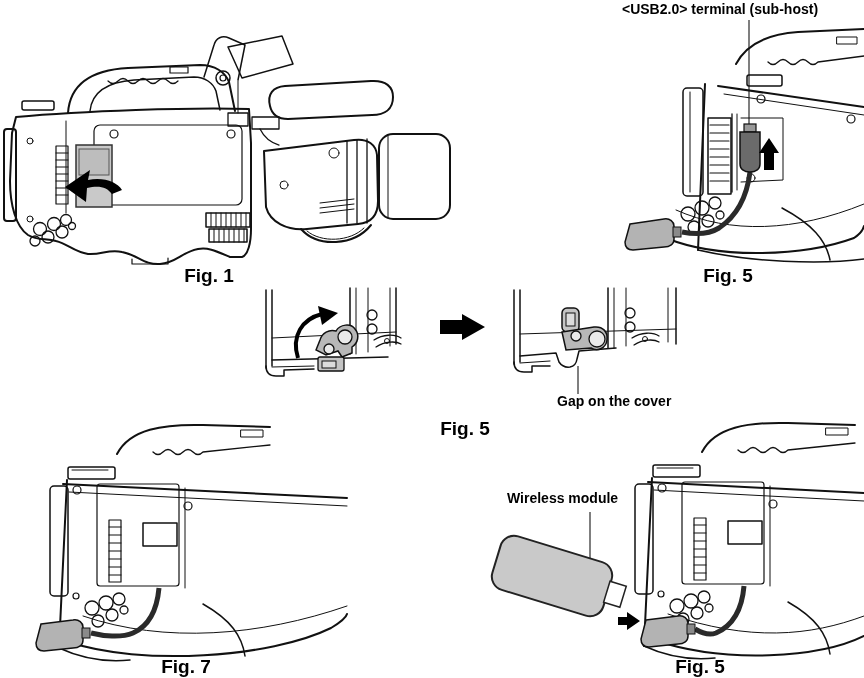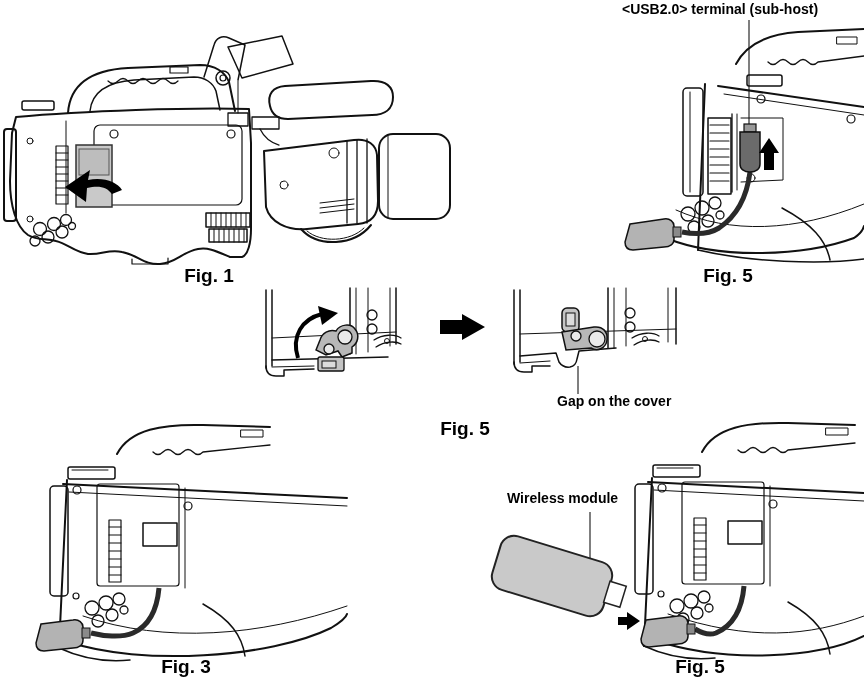--- a/index.html
+++ b/index.html
@@ -15,21 +15,21 @@
 
 <div id="stage">
 
   <div class="lbl" style="left:622px;top:2px;">&lt;USB2.0&gt; terminal (sub-host)</div>
   <div class="lbl" style="left:557px;top:394px;text-align:center;">Gap on the cover</div>
   <div class="lbl" style="left:507px;top:491px;">Wireless module</div>
 
   <div class="cap" style="left:159px;top:265px;">Fig. 1</div>
   <div class="cap" style="left:678px;top:265px;">Fig. 5</div>
   <div class="cap" style="left:415px;top:418px;">Fig. 5</div>
-  <div class="cap" style="left:136px;top:656px;">Fig. 3</div>
+  <div class="cap" style="left:136px;top:656px;">Fig. 7</div>
   <div class="cap" style="left:650px;top:656px;">Fig. 5</div>
 
   <svg style="left:2px;top:33px;" width="452" height="232" viewBox="0 0 452 232">
     <g class="ln" stroke-width="2">
       <path d="M14,84 C80,78 190,74 247,76 L249,110 L249,196 C249,210 246,222 240,224 L228,224 C214,218 206,214 196,216 C180,219 174,230 158,231 C142,232 136,222 120,219 C106,216 100,222 86,221 C72,219 66,211 54,208 C44,205 36,208 26,202 C14,194 8,172 8,148 L10,100 Z"></path>
       <path d="M66,80 C68,50 90,37 126,35 L198,32 C213,32 223,39 227,49 L233,78"></path>
       <path d="M88,78 C90,58 106,49 132,47 L192,44 C203,44 211,50 214,58 L218,77" stroke-width="1.5"></path>
       <path d="M106,48 q5,5 10,0 q5,-5 10,0 q5,5 10,0 q5,-5 10,0 q5,5 10,0 q5,-5 10,0 q5,5 10,0" stroke-width="1.2"></path>
       <rect x="168" y="34" width="18" height="6" stroke-width="1.2"></rect>
       <rect x="2" y="96" width="12" height="92" rx="3"></rect>

